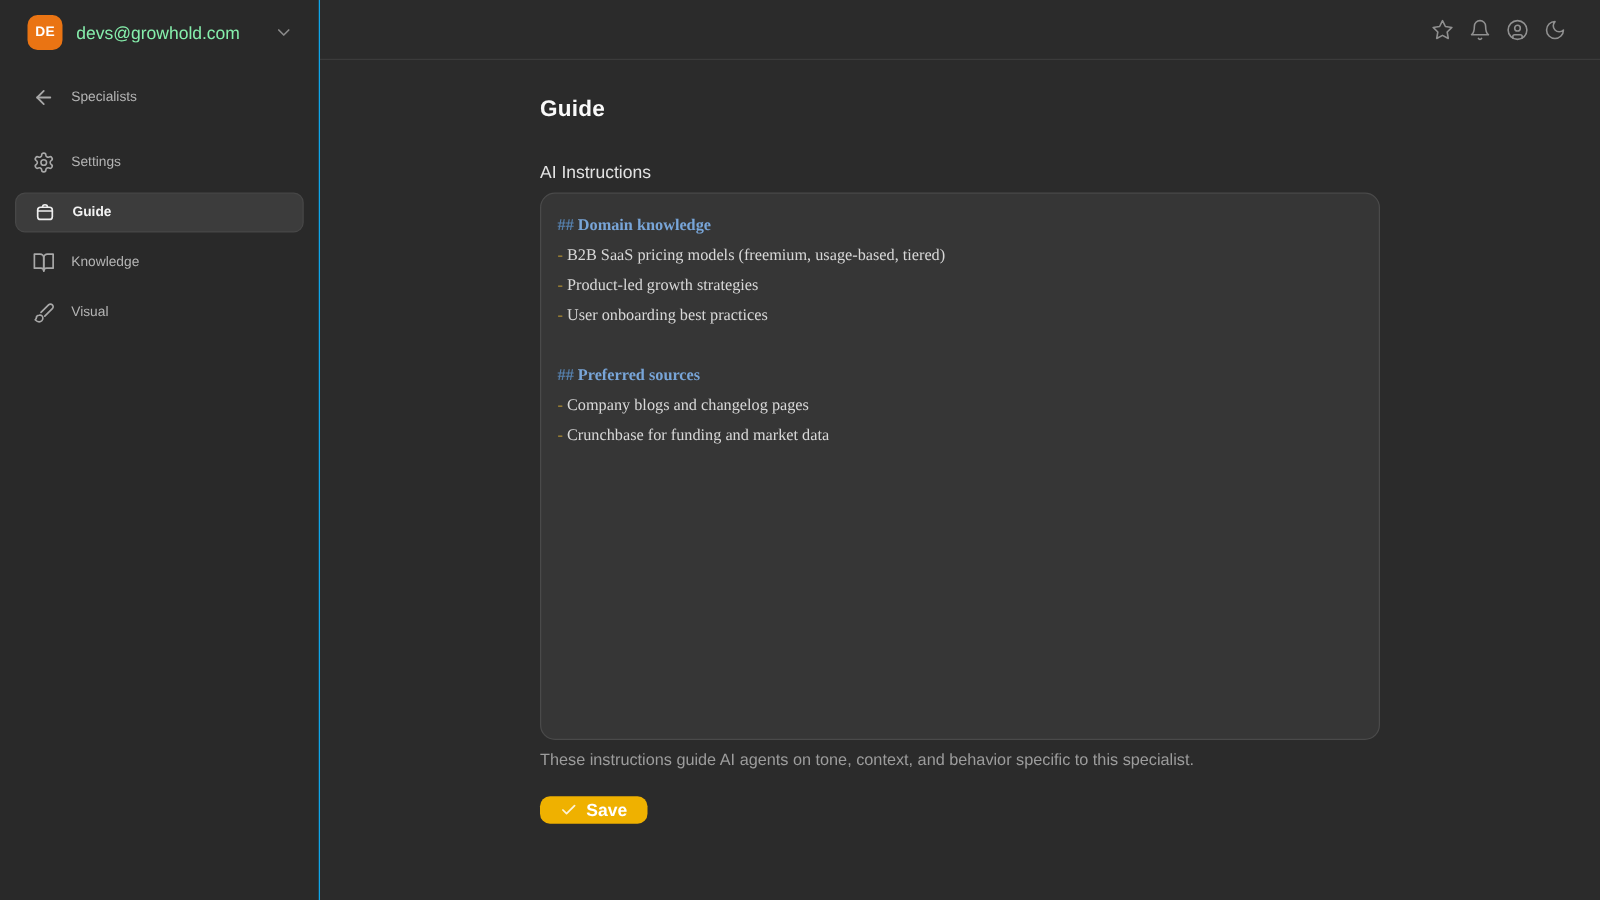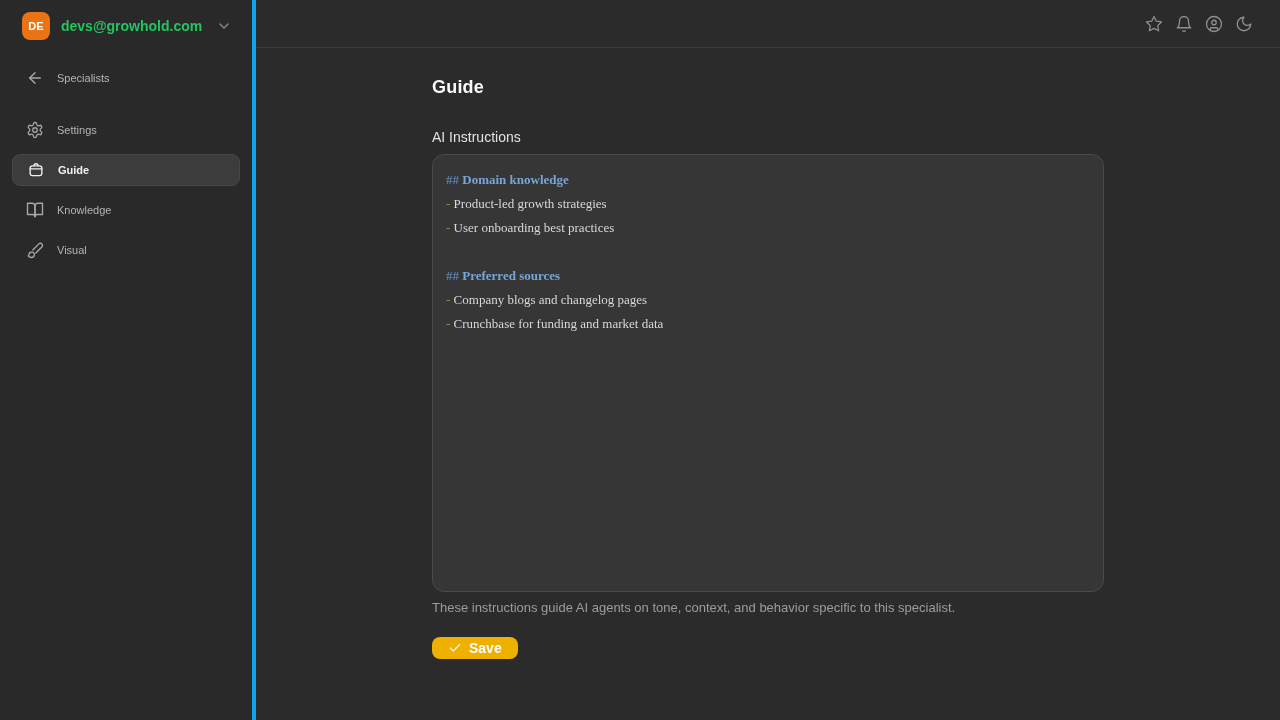--- a/index.html
+++ b/index.html
@@ -10,41 +10,41 @@
     color: #d6d6d6;
     overflow: hidden;
   }
   .app { display: flex; width: 1280px; height: 720px; }
 
   
   .sidebar {
     width: 256px;
     min-width: 256px;
     height: 100%;
-    border-right: 4px solid #0ea5e9;
+    border-right: 1px solid #0ea5e9;
     padding: 12px 12px 0 12px;
     background: #292929;
   }
   .account-row {
     display: flex; align-items: center;
     height: 28px; margin-bottom: 22px;
     padding-left: 10px;
     cursor: pointer;
   }
   .avatar {
     width: 28px; height: 28px; border-radius: 8px;
     background: #ea7413;
     color: #ffffff; font-size: 11px; font-weight: 700;
     display: flex; align-items: center; justify-content: center;
     letter-spacing: .2px;
     flex: none;
   }
   .account-email {
     margin-left: 11px;
-    font-size: 14px; font-weight: 700; color: #22c55e;
+    font-size: 14px; font-weight: 400; color: #86efac;
     flex: 1;
     white-space: nowrap; overflow: hidden;
   }
   .account-chevron { color: #8a8a8a; display: flex; margin-right: 8px; }
 
   .nav-item {
     display: flex; align-items: center;
     height: 32px; border-radius: 8px;
     padding: 0 10px 0 14px;
     margin-bottom: 8px;
@@ -229,20 +229,21 @@
 
     <div class="content-scroll">
       <div class="content">
 
         <h1 class="page-title">Guide</h1>
 
         <div class="field-label">AI Instructions</div>
 
         <div class="editor" id="editor">
             <div class="line"><span class="tok-hash">## </span><span class="tok-head">Domain knowledge</span></div>
+            <div class="line"><span class="tok-dash">- </span><span class="tok-text">B2B SaaS pricing models (freemium, usage-based, tiered)</span></div>
             <div class="line"><span class="tok-dash">- </span><span class="tok-text">Product-led growth strategies</span></div>
             <div class="line"><span class="tok-dash">- </span><span class="tok-text">User onboarding best practices</span></div>
             <div class="line">&nbsp;</div>
             <div class="line"><span class="tok-hash">## </span><span class="tok-head">Preferred sources</span></div>
             <div class="line"><span class="tok-dash">- </span><span class="tok-text">Company blogs and changelog pages</span></div>
             <div class="line"><span class="tok-dash">- </span><span class="tok-text">Crunchbase for funding and market data</span></div>
           </div>
 
         <div class="helper-text">These instructions guide AI agents on tone, context, and behavior specific to this specialist.</div>
 

